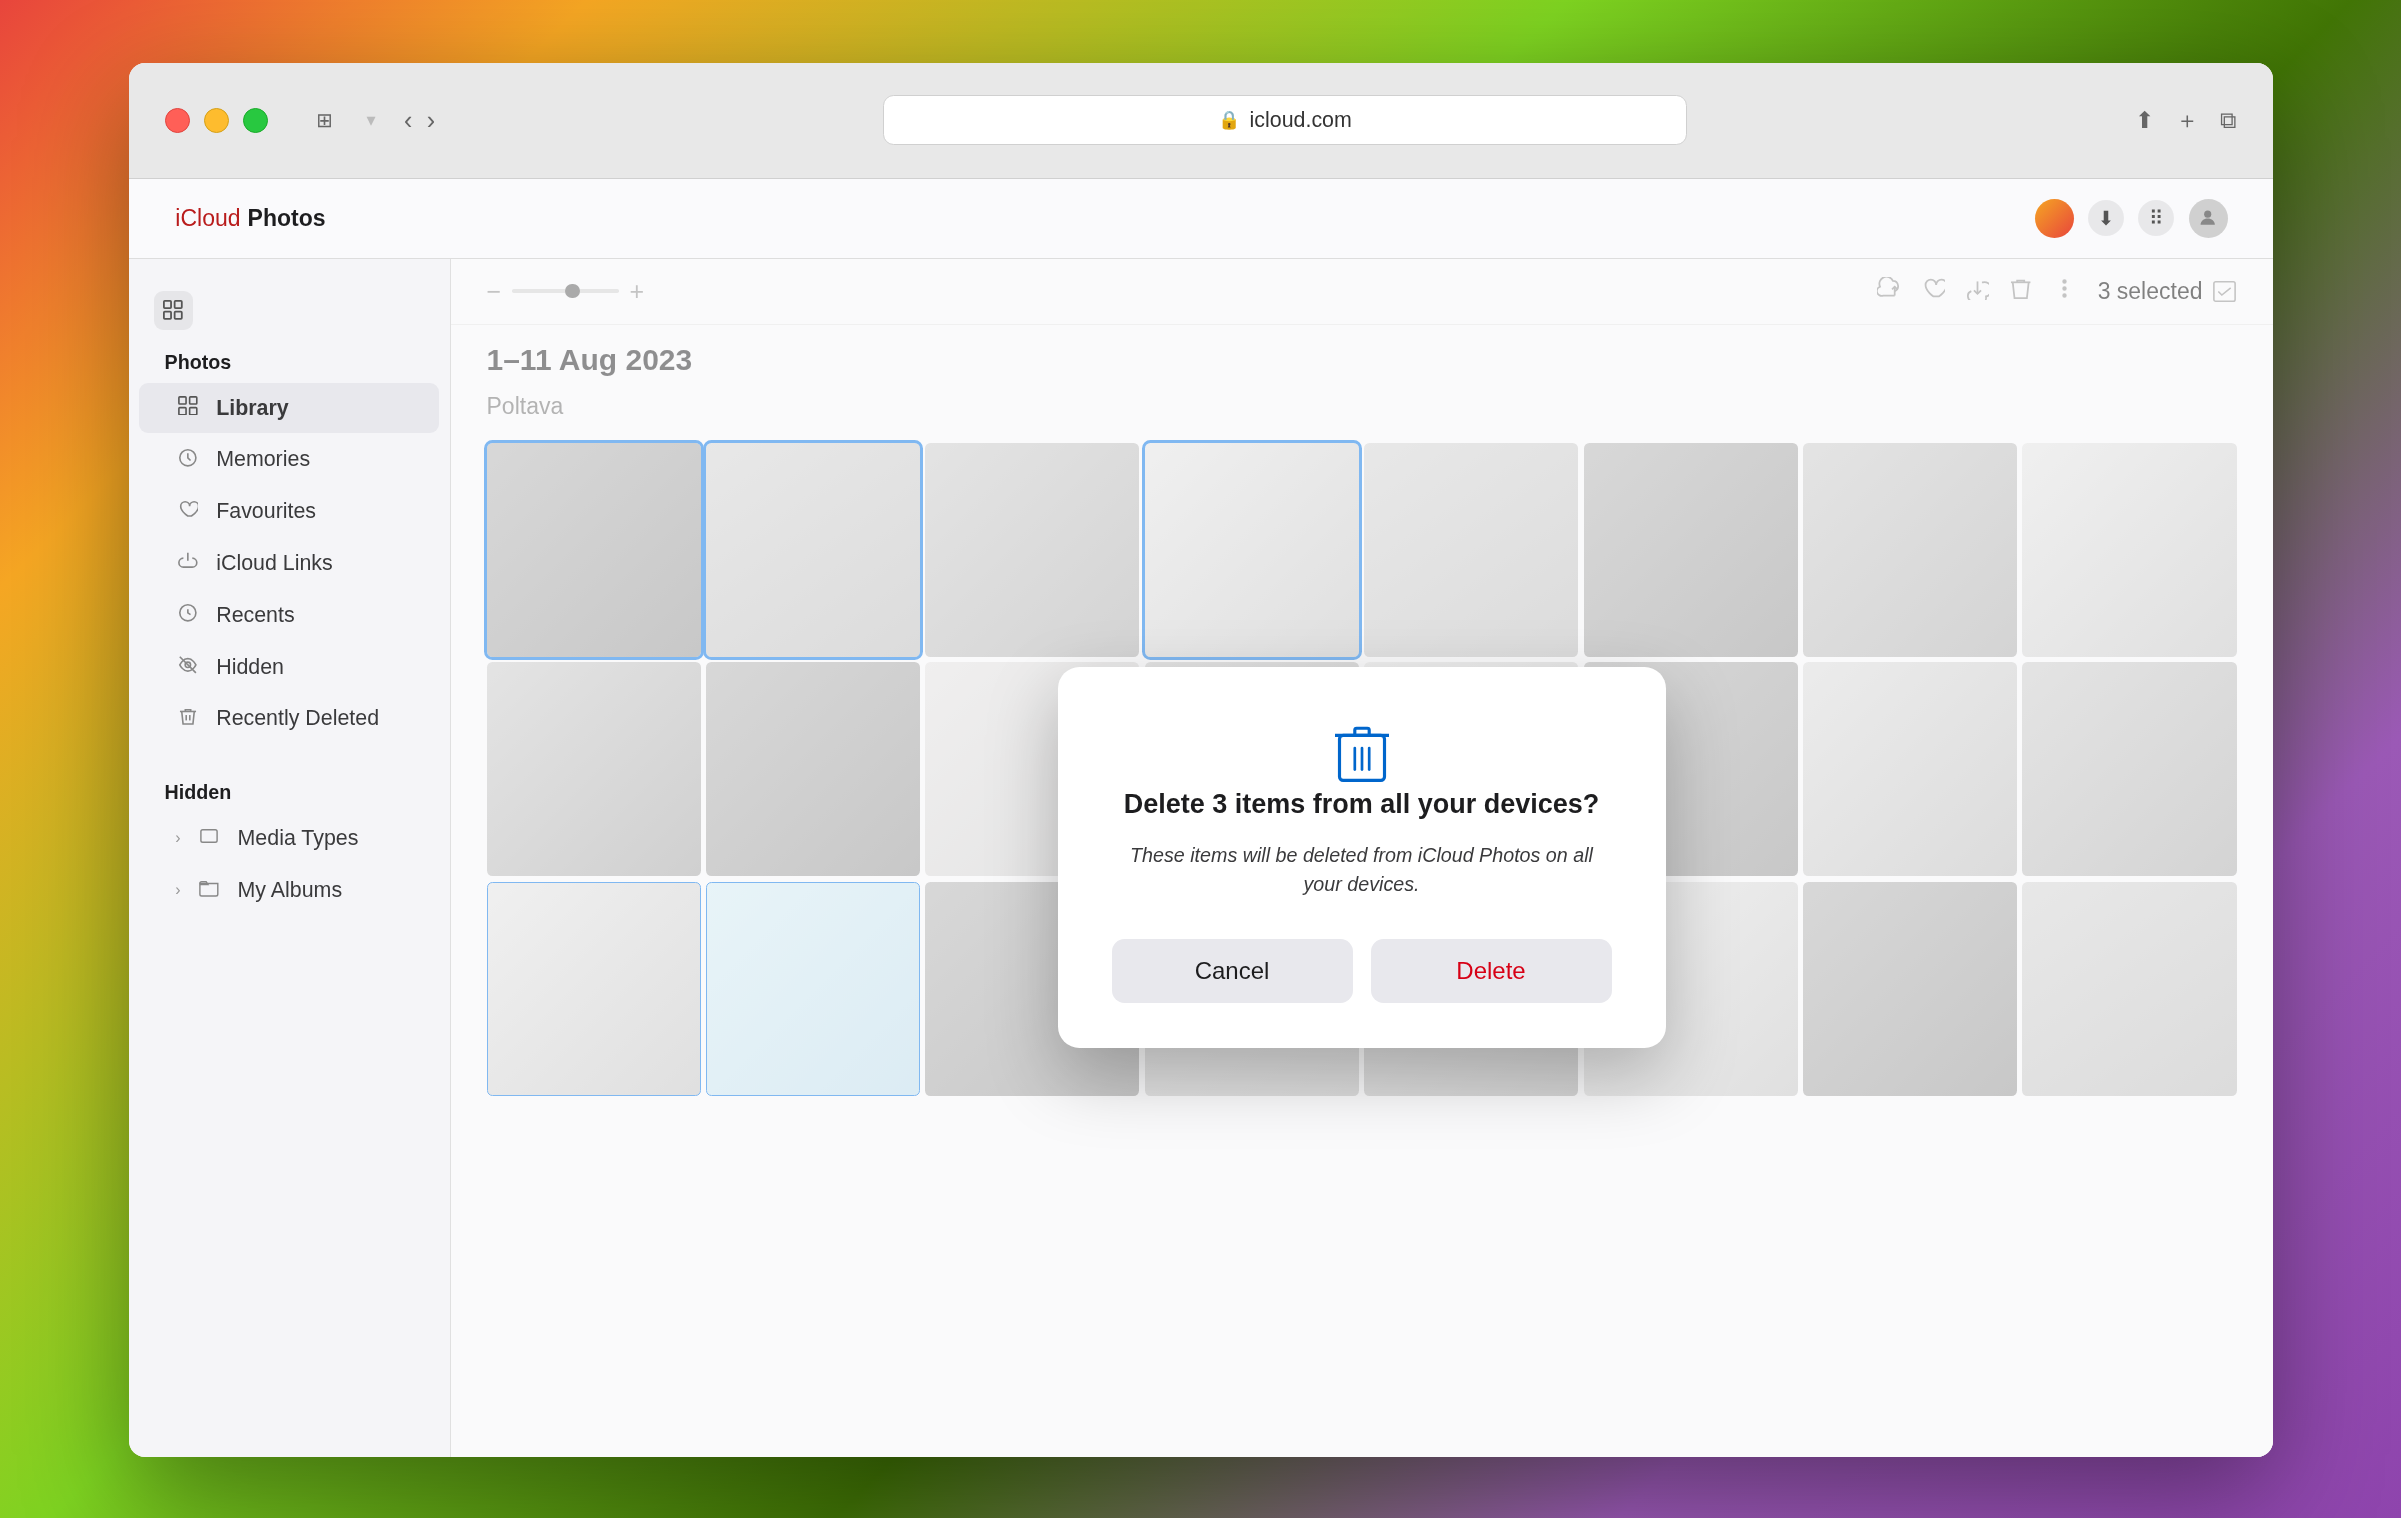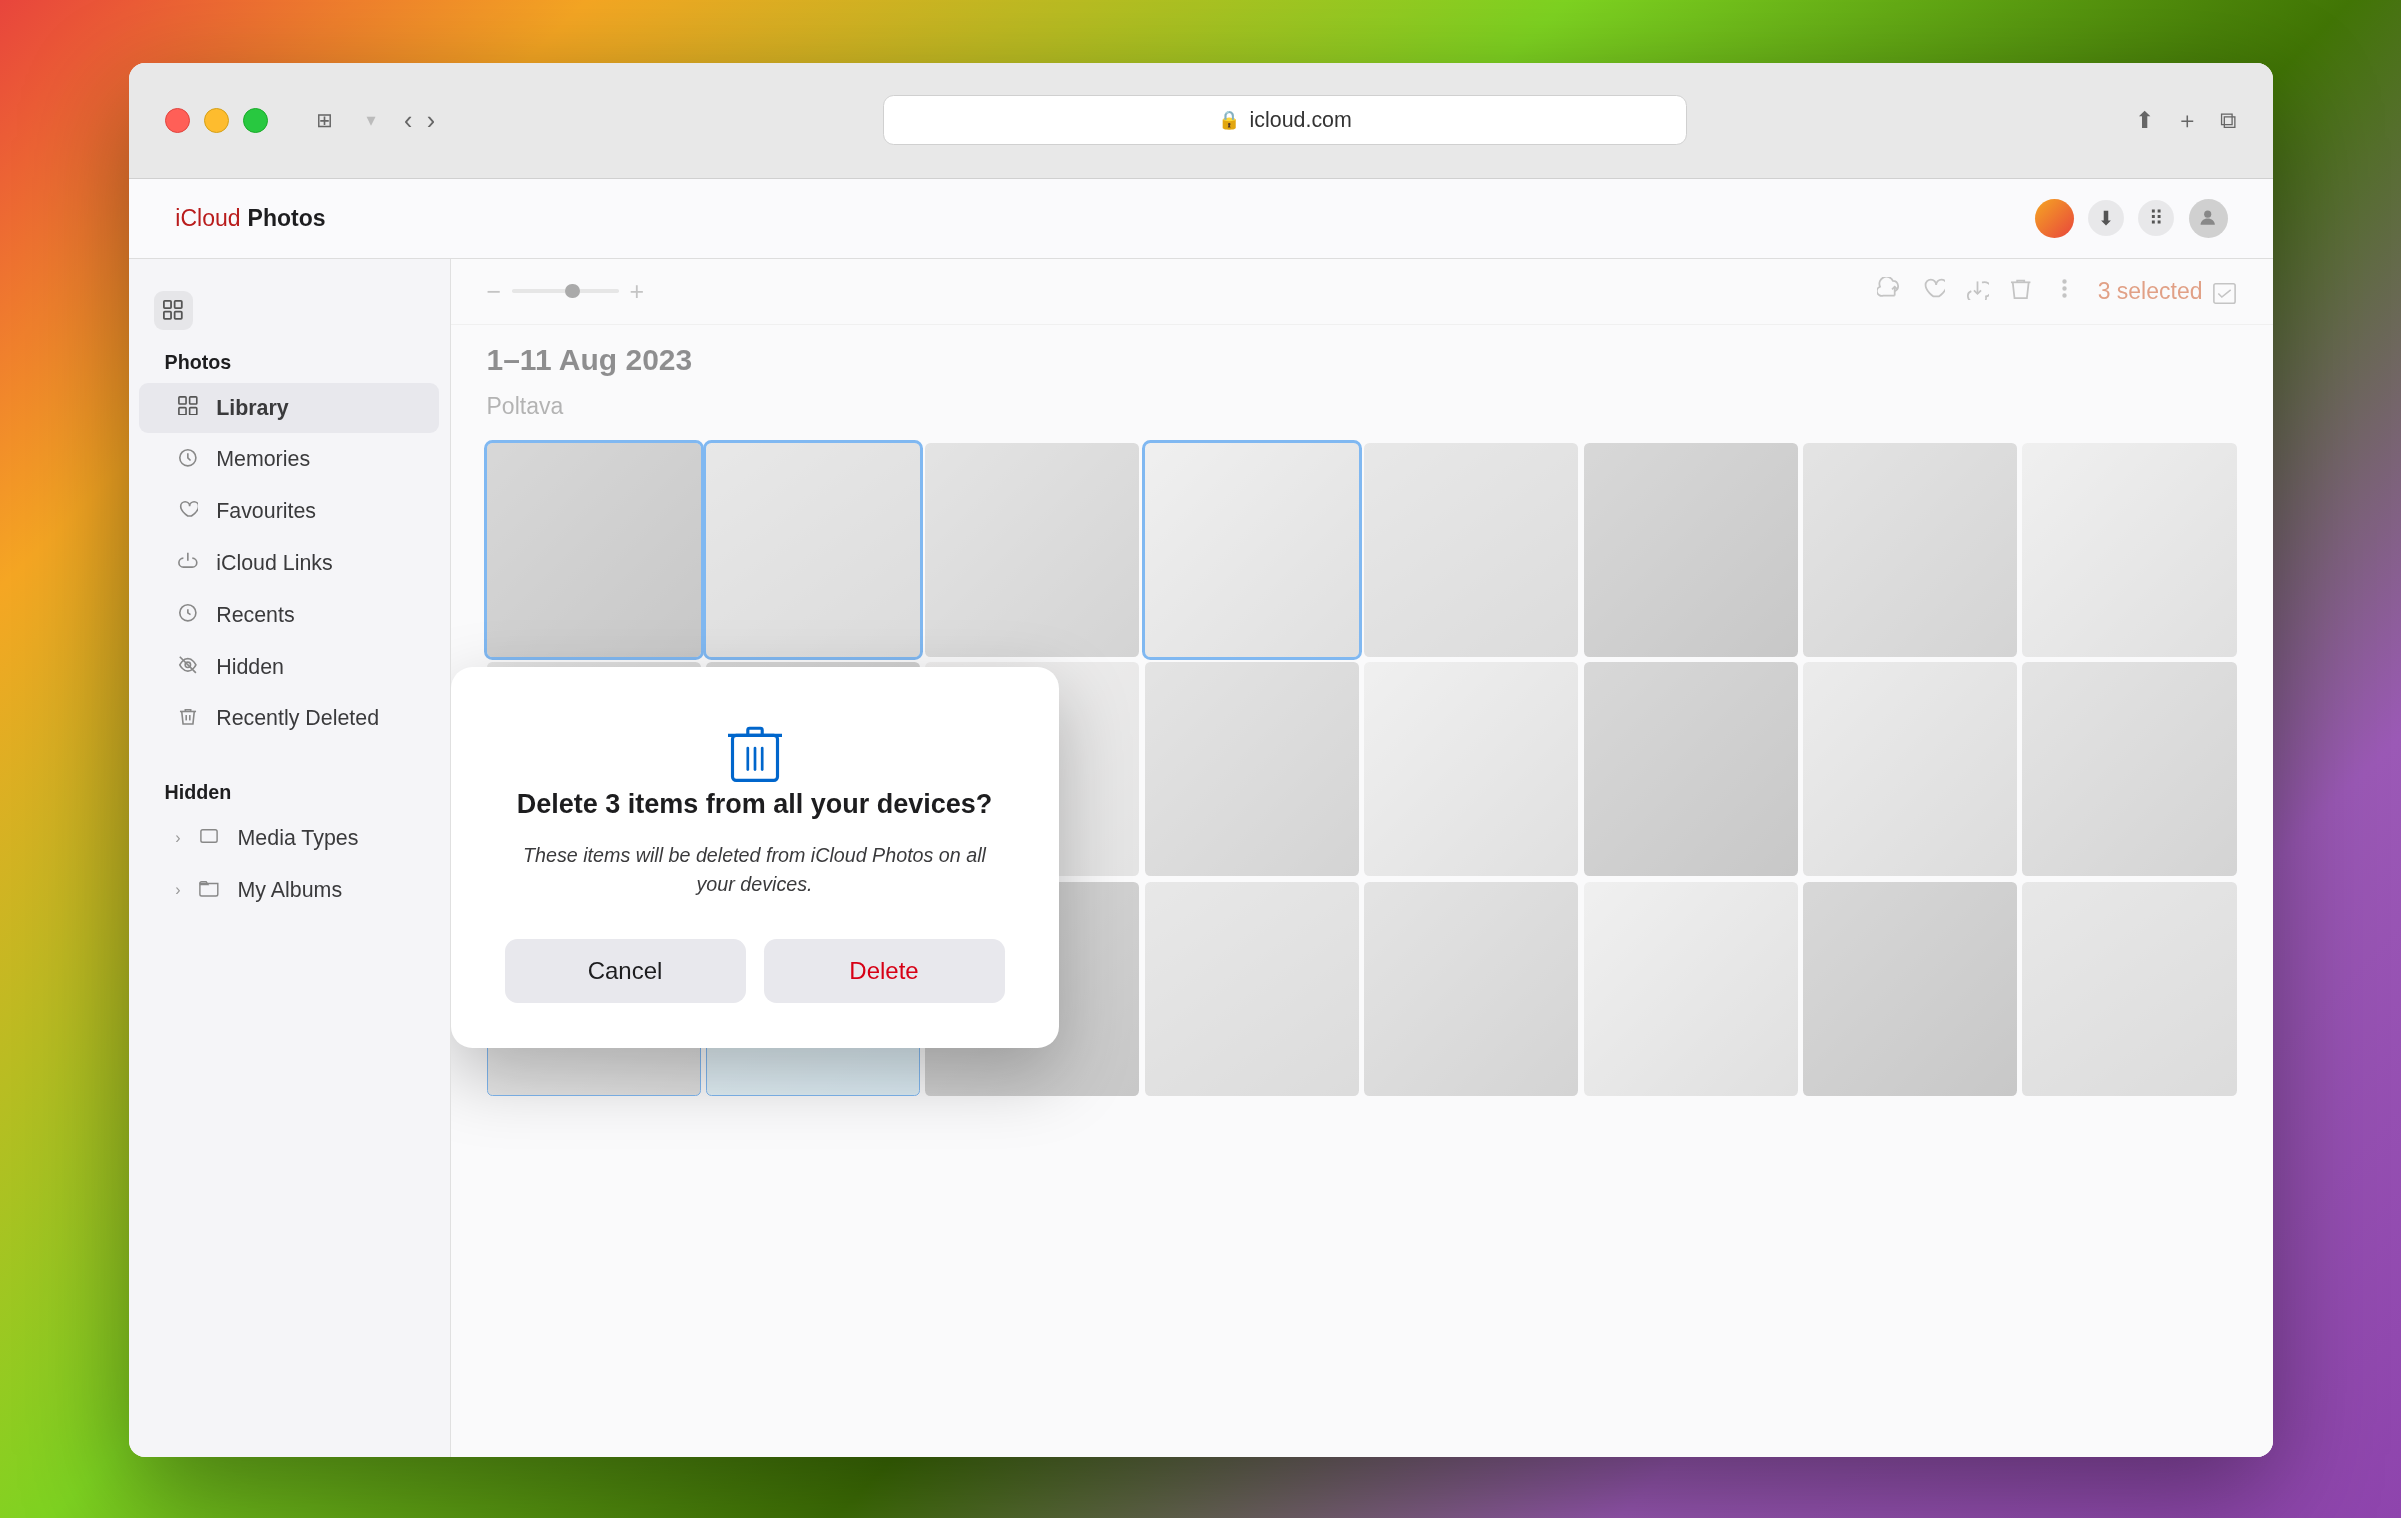--- a/index.html
+++ b/index.html
@@ -215,23 +215,23 @@
     }
 
     .toolbar-action {
       font-size: 23px;
       color: #666;
       cursor: pointer;
     }
 
     .selected-count {
       font-size: 23px;
-      color: #c2410c;
-      display: flex;
-      align-items: flex-end;
+      color: #000000;
+      display: flex;
+      align-items: center;
       gap: 9px;
     }
 
     .content-header {
       padding: 18px 36px 9px;
     }
 
     .date-range {
       font-size: 30px;
       font-weight: 700;
@@ -272,20 +272,21 @@
     .photo-5 { background: linear-gradient(135deg, #b8b8b8, #989898); }
 
     
     .overlay {
       position: absolute;
       inset: 0;
       background: rgba(255,255,255,0.5);
       z-index: 100;
       display: flex;
       align-items: center;
+      justify-content: center;
     }
 
     
     .dialog {
       background: white;
       border-radius: 21.4px;
       width: 608px;
       padding: 54px 54px 45px;
       box-shadow: 0 27px 71px rgba(0,0,0,0.25);
       display: flex;

